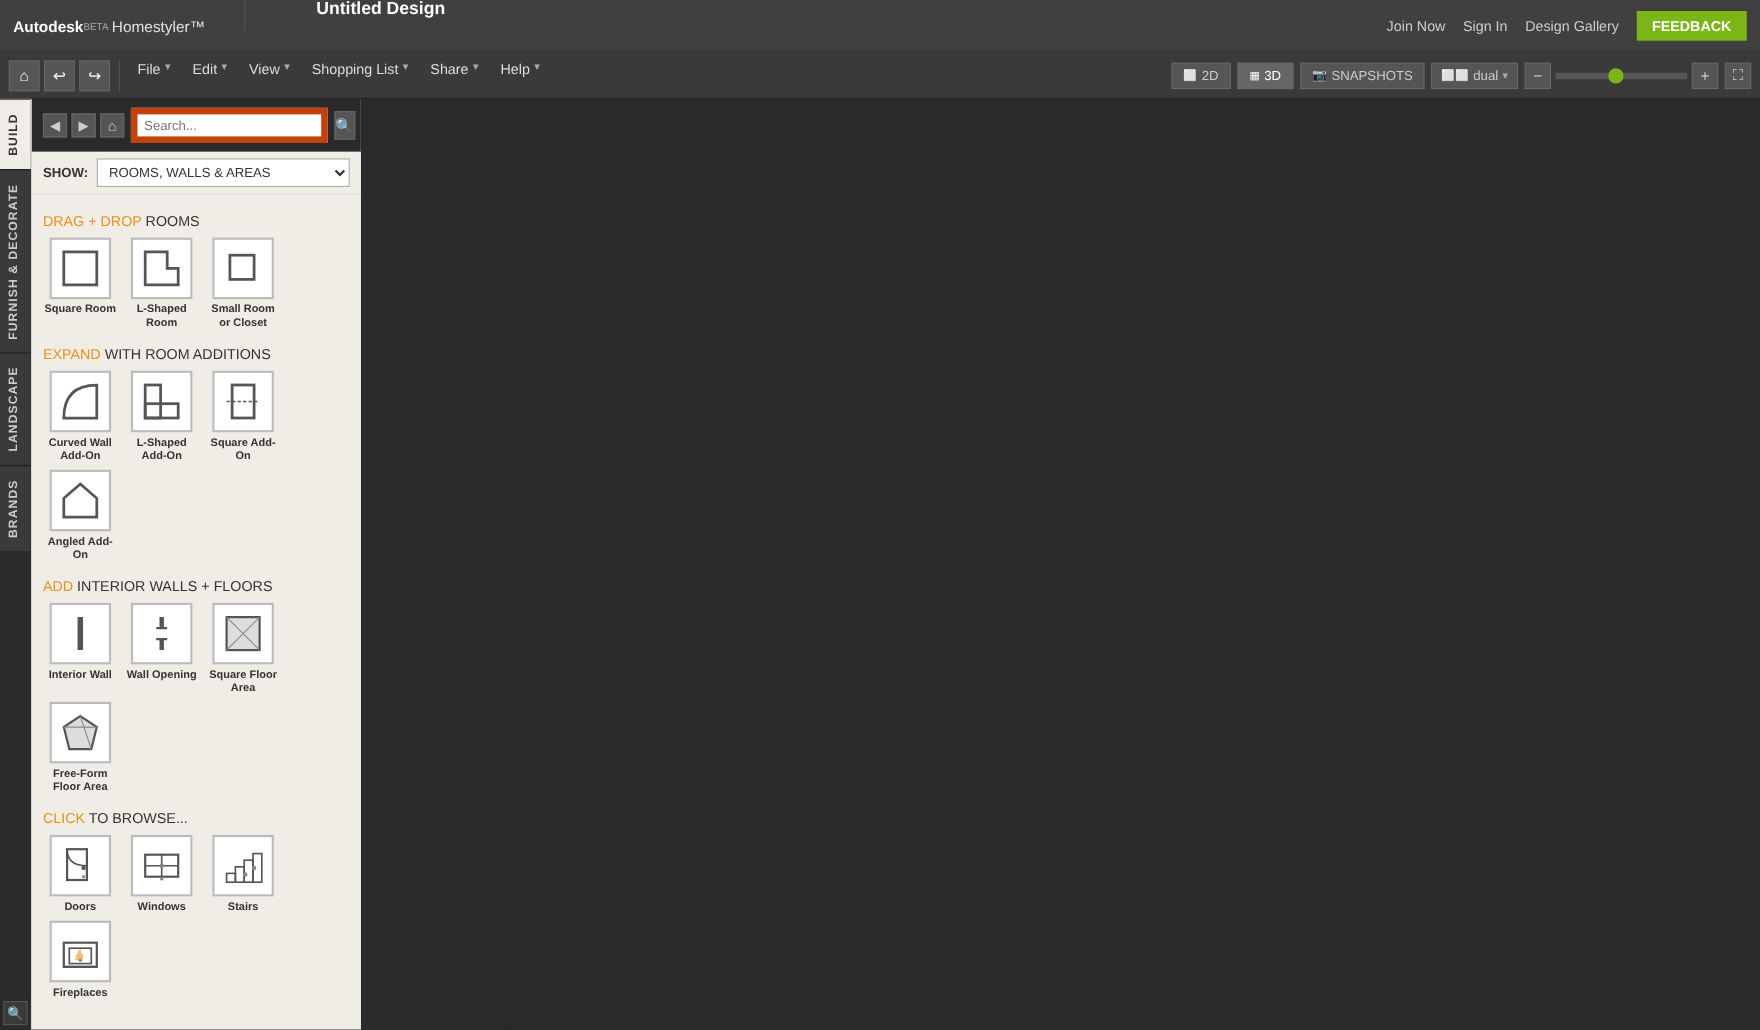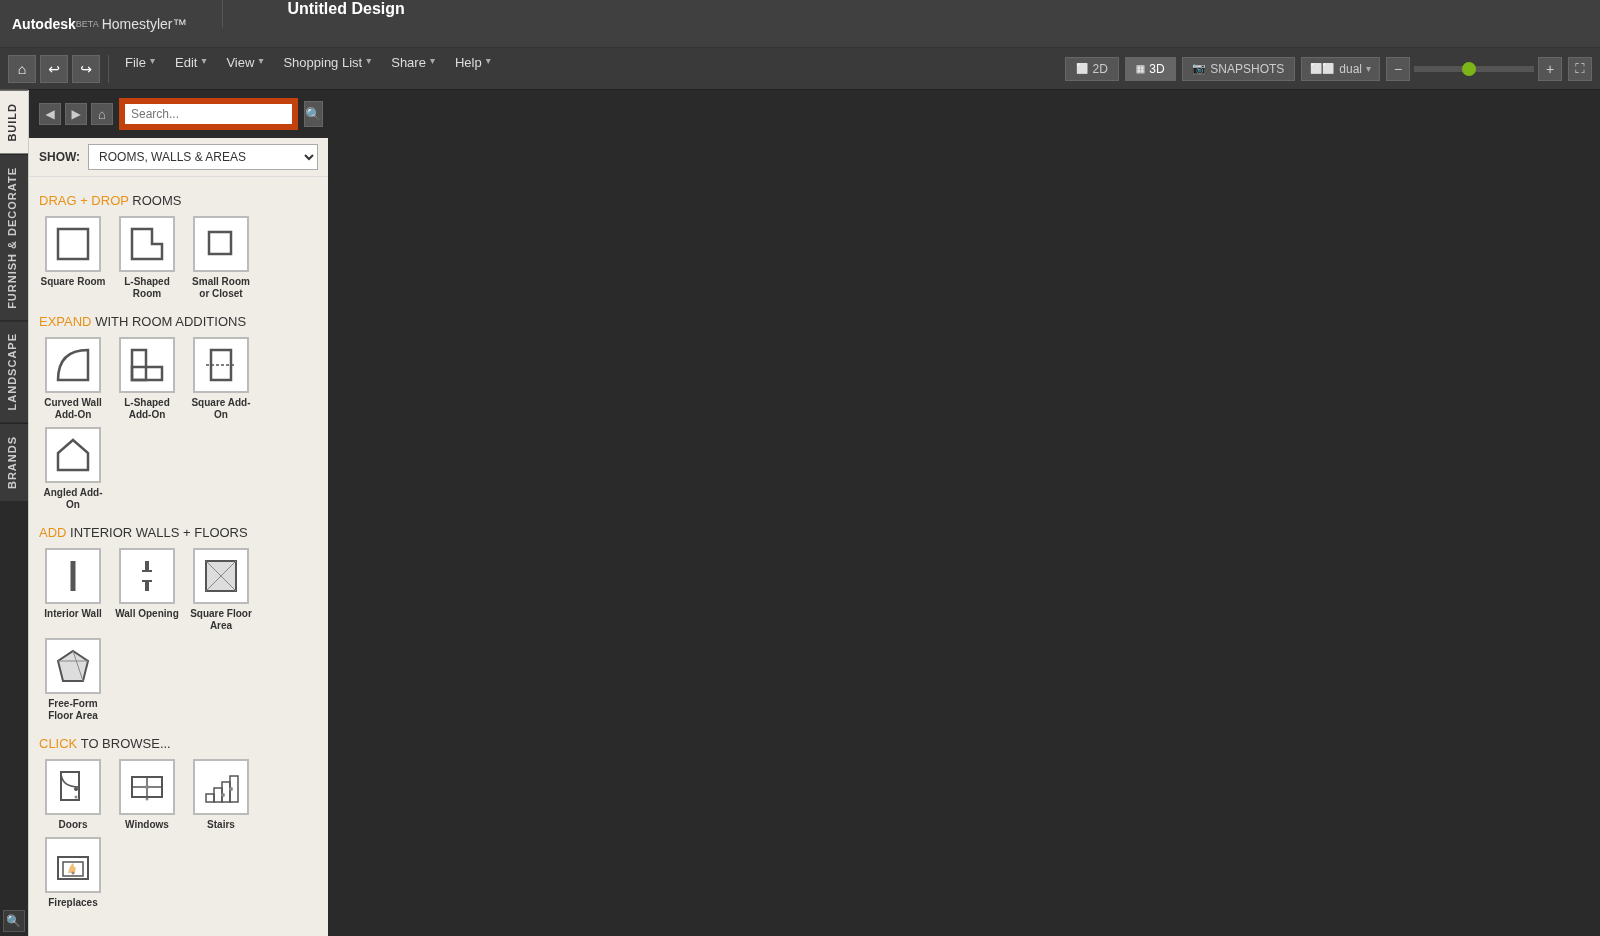--- a/index.html
+++ b/index.html
@@ -138,20 +138,26 @@
 <body>
 
 <div id="top-bar">
   <div id="logo">
     <span class="autodesk">Autodesk</span>
     <span class="beta">BETA</span>
     <span class="homestyler">Homestyler™</span>
   </div>
   <div id="logo-divider"></div>
   <div id="design-title">Untitled Design</div>
+  <div id="top-right">
+    <a>Join Now</a>
+    <a>Sign In</a>
+    <a>Design Gallery</a>
+    <button id="feedback-btn">FEEDBACK</button>
+  </div>
 </div>
 
 <div id="toolbar">
   <button class="toolbar-icon-btn">⌂</button>
   <button class="toolbar-icon-btn">↩</button>
   <button class="toolbar-icon-btn">↪</button>
   <div class="toolbar-sep"></div>
   <button class="toolbar-menu-btn">
     <span>File</span>
     <span class="toolbar-arrow">▾</span>

